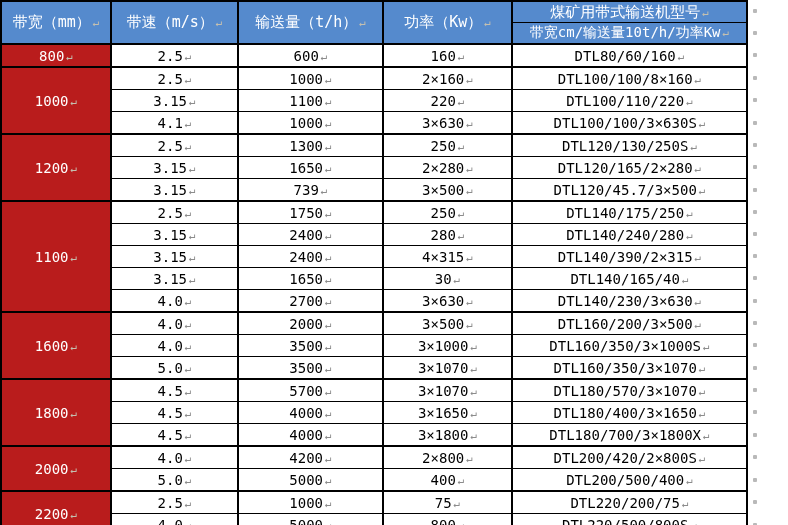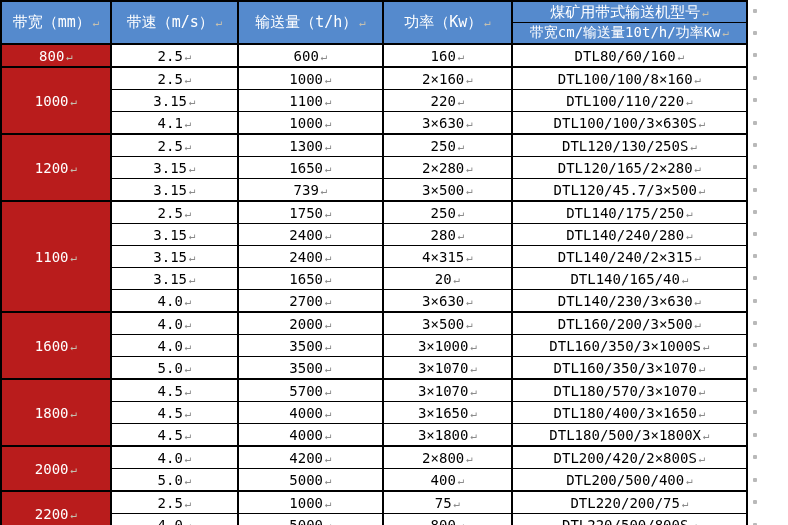--- a/index.html
+++ b/index.html
@@ -142,26 +142,26 @@
         <tr>
           <td><span>3.15</span><span class="ret">↵</span></td>
           <td><span>2400</span><span class="ret">↵</span></td>
           <td><span>280</span><span class="ret">↵</span></td>
           <td><span>DTL140/240/280</span><span class="ret">↵</span></td>
         </tr>
         <tr>
           <td><span>3.15</span><span class="ret">↵</span></td>
           <td><span>2400</span><span class="ret">↵</span></td>
           <td><span>4×315</span><span class="ret">↵</span></td>
-          <td><span>DTL140/240/2×315</span><span class="ret">↵</span></td>
+          <td><span>DTL140/390/2×315</span><span class="ret">↵</span></td>
         </tr>
         <tr>
           <td><span>3.15</span><span class="ret">↵</span></td>
           <td><span>1650</span><span class="ret">↵</span></td>
-          <td><span>20</span><span class="ret">↵</span></td>
+          <td><span>30</span><span class="ret">↵</span></td>
           <td><span>DTL140/165/40</span><span class="ret">↵</span></td>
         </tr>
         <tr>
           <td><span>4.0</span><span class="ret">↵</span></td>
           <td><span>2700</span><span class="ret">↵</span></td>
           <td><span>3×630</span><span class="ret">↵</span></td>
           <td><span>DTL140/230/3×630</span><span class="ret">↵</span></td>
         </tr>
         <tr class="group-start">
           <td class="blue" rowspan="3"><span>1600</span><span class="ret">↵</span></td>
@@ -192,21 +192,21 @@
         <tr>
           <td><span>4.5</span><span class="ret">↵</span></td>
           <td><span>4000</span><span class="ret">↵</span></td>
           <td><span>3×1650</span><span class="ret">↵</span></td>
           <td><span>DTL180/400/3×1650</span><span class="ret">↵</span></td>
         </tr>
         <tr>
           <td><span>4.5</span><span class="ret">↵</span></td>
           <td><span>4000</span><span class="ret">↵</span></td>
           <td><span>3×1800</span><span class="ret">↵</span></td>
-          <td><span>DTL180/500/3×1800X</span><span class="ret">↵</span></td>
+          <td><span>DTL180/700/3×1800X</span><span class="ret">↵</span></td>
         </tr>
         <tr class="group-start">
           <td class="blue" rowspan="2"><span>2000</span><span class="ret">↵</span></td>
           <td><span>4.0</span><span class="ret">↵</span></td>
           <td><span>4200</span><span class="ret">↵</span></td>
           <td><span>2×800</span><span class="ret">↵</span></td>
           <td><span>DTL200/420/2×800S</span><span class="ret">↵</span></td>
         </tr>
         <tr>
           <td><span>5.0</span><span class="ret">↵</span></td>

